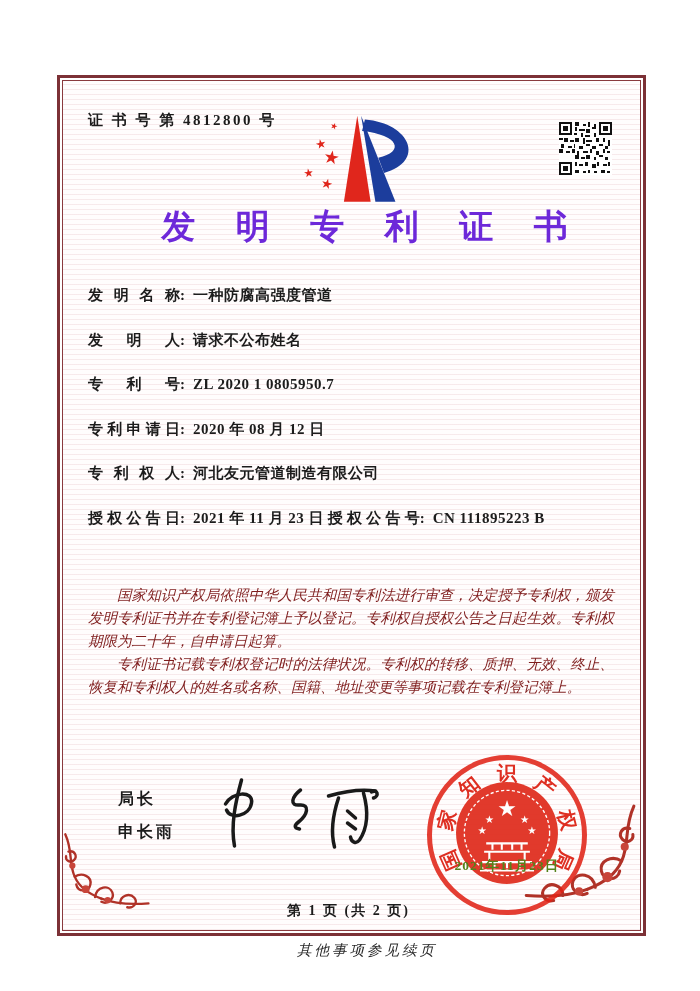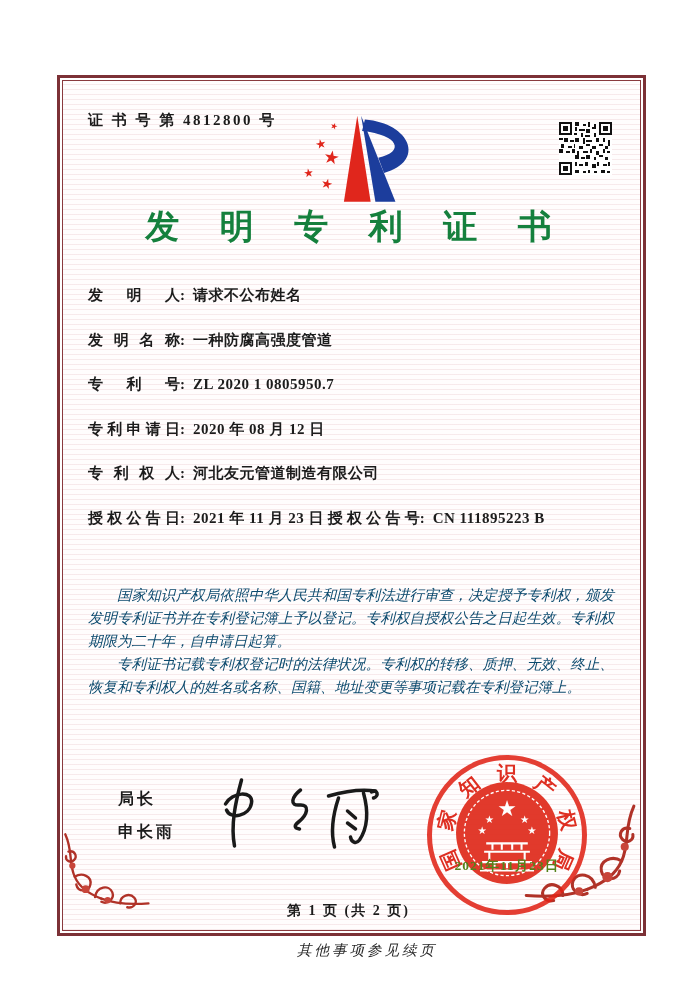--- a/index.html
+++ b/index.html
@@ -14,33 +14,33 @@
     background:
       repeating-linear-gradient(0deg, rgba(236,205,209,.40) 0 1px, rgba(255,255,255,0) 1px 5px),
       #fffdfd;
   }
   .ornament{position:absolute;z-index:3;}
   
   .cert-no{position:absolute;left:88px;top:111px;font-size:15px;letter-spacing:2.5px;font-weight:600;z-index:4;}
   .logo{position:absolute;left:283px;top:110px;width:160px;height:105px;z-index:4;}
   .qr{position:absolute;left:559px;top:122px;width:53px;height:53px;z-index:4;}
   .title{
-    position:absolute;left:57px;top:204px;width:583px;text-align:center;
-    font-size:34px;font-weight:700;letter-spacing:16px;text-indent:16px;color:#15803d;z-index:4;
+    position:absolute;left:73px;top:204px;width:583px;text-align:center;
+    font-size:34px;font-weight:700;letter-spacing:16px;text-indent:16px;color:#6d28d9;z-index:4;
   }
   
   .fields{position:absolute;left:88px;top:286px;width:528px;z-index:4;}
   .frow{height:44.5px;font-size:15px;font-weight:600;white-space:nowrap;}
   .flabel{display:inline-block;width:92px;text-align:justify;text-align-last:justify;}
   .fcolon{display:inline-block;margin-right:8px;}
   .fvalue{white-space:pre;letter-spacing:.5px;}
   .frow-double .second{}
   
   .paras{position:absolute;left:88px;top:584px;width:526px;z-index:4;
-         font-size:14.5px;line-height:23px;font-style:italic;color:#0c4a6e;}
+         font-size:14.5px;line-height:23px;font-style:italic;color:#7f1d1d;}
   .paras p{margin:0;text-indent:2em;text-align:justify;}
   
   .signer{position:absolute;left:118px;top:789px;z-index:4;font-size:16px;font-weight:600;letter-spacing:3px;}
   .signer div{margin-bottom:12px;}
   .signature{position:absolute;left:196px;top:770px;width:215px;height:100px;z-index:4;}
   
   .seal{position:absolute;left:427px;top:755px;width:160px;height:160px;z-index:5;opacity:.95;}
   .seal-ring{position:absolute;inset:0;border:5px solid rgba(223,35,22,.92);border-radius:50%;}
   .seal-char{
     position:absolute;left:50%;top:50%;width:22px;height:22px;margin:-11px 0 0 -11px;
@@ -188,24 +188,24 @@
         <rect x="19" y="27" width="2" height="1"></rect>
         <rect x="23" y="26" width="2" height="2"></rect>
       <rect x="26" y="27" width="2" height="1"></rect>
     </g>
   </svg>
 
   <div class="title">发 明 专 利 证 书</div>
 
   <div class="fields">
     <div class="frow">
+      <span class="flabel">发明名称</span><span class="fcolon">:</span><span class="fvalue">一种防腐高强度管道</span>
+    </div>
+    <div class="frow">
       <span class="flabel">发明人</span><span class="fcolon">:</span><span class="fvalue">请求不公布姓名</span>
-    </div>
-    <div class="frow">
-      <span class="flabel">发明名称</span><span class="fcolon">:</span><span class="fvalue">一种防腐高强度管道</span>
     </div>
     <div class="frow">
       <span class="flabel">专利号</span><span class="fcolon">:</span><span class="fvalue">ZL 2020 1 0805950.7</span>
     </div>
     <div class="frow">
       <span class="flabel">专利申请日</span><span class="fcolon">:</span><span class="fvalue">2020 年 08 月 12 日</span>
     </div>
     <div class="frow">
       <span class="flabel">专利权人</span><span class="fcolon">:</span><span class="fvalue">河北友元管道制造有限公司</span>
     </div>

